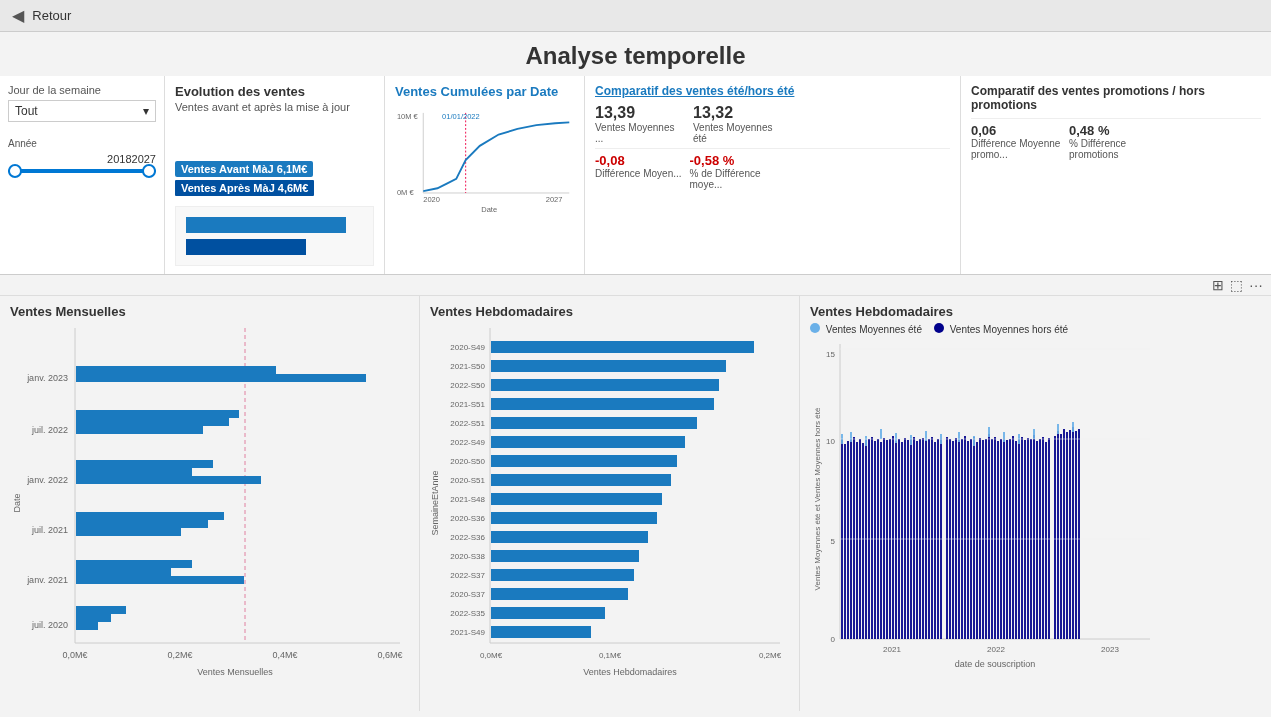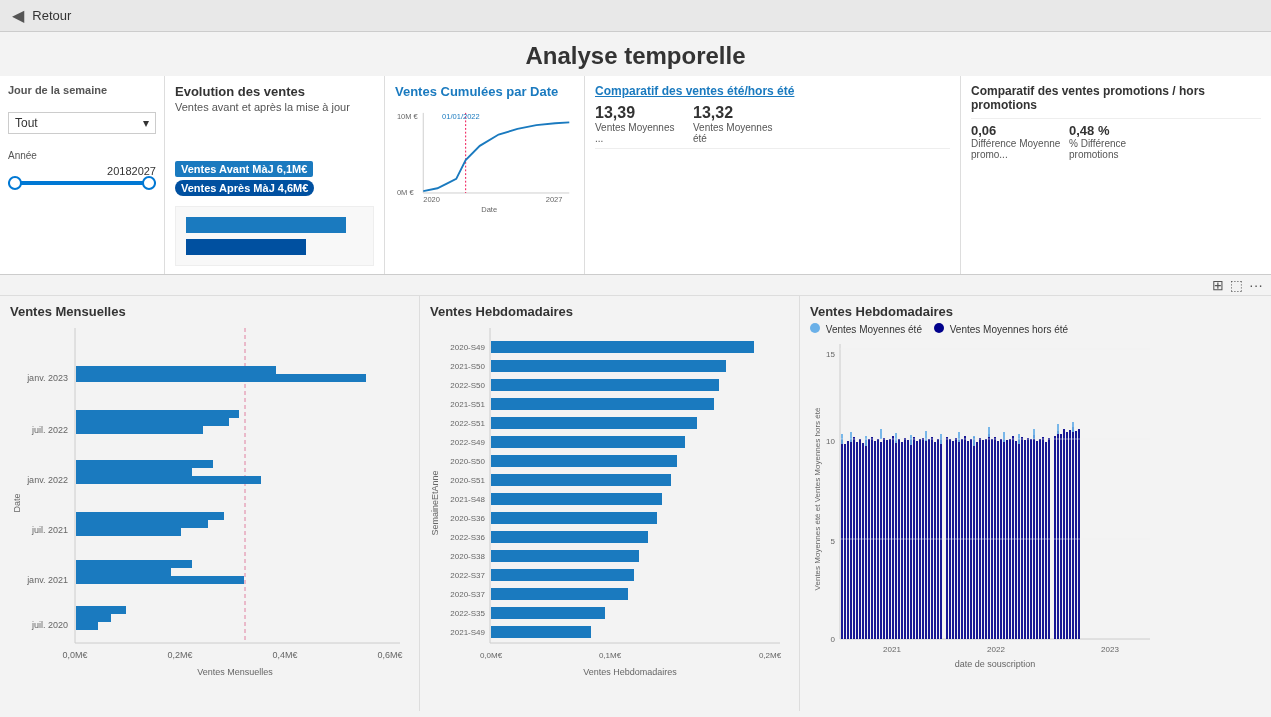--- a/index.html
+++ b/index.html
@@ -38,21 +38,21 @@
       background: #fff;
       min-height: 195px;
     }
 
     .panel-filter {
       width: 165px;
       min-width: 165px;
       padding: 8px;
       border-right: 1px solid #ddd;
     }
-    .panel-filter label { font-size: 11px; color: #555; display: block; margin-bottom: 16px; font-weight: bold; }
+    .panel-filter label { font-size: 11px; color: #555; display: block; margin-bottom: 4px; }
     .dropdown-box {
       border: 1px solid #ccc;
       background: #fff;
       padding: 3px 6px;
       display: flex;
       justify-content: space-between;
       align-items: flex-end;
       cursor: pointer;
       font-size: 12px;
       margin-bottom: 16px;
@@ -220,21 +220,21 @@
     </div>
 
     <div class="panel-evolution">
       <h3>Evolution des ventes</h3>
       <p>Ventes avant et après la mise à jour</p>
       <div style="margin-top:8px;">
         <div class="legend-item">
           <div style="background:#1a7abf; padding: 2px 6px; color:#fff; font-size:11px; font-weight:bold; border-radius:2px;">Ventes Avant MàJ 6,1M€</div>
         </div>
         <div class="legend-item" style="margin-top:3px;">
-          <div style="background:#0050a0; padding: 2px 6px; color:#fff; font-size:11px; font-weight:bold; border-radius:8px;">Ventes Après MàJ 4,6M€</div>
+          <div style="background:#0050a0; padding: 2px 6px; color:#fff; font-size:11px; font-weight:bold; border-radius:1px;">Ventes Après MàJ 4,6M€</div>
         </div>
       </div>
 
       <div style="margin-top:10px; position:relative; height:60px; background:#f8f8f8; border:1px solid #eee;">
         <svg width="100%" height="60">
 
           <rect x="10" y="10" width="160" height="16" fill="#1a7abf"></rect>
           <rect x="10" y="32" width="120" height="16" fill="#0050a0"></rect>
         </svg>
       </div>
@@ -268,20 +268,30 @@
         <div class="metric-item">
           <div class="metric-value">13,39</div>
           <div class="metric-label">Ventes Moyennes ...</div>
         </div>
         <div class="metric-item">
           <div class="metric-value">13,32</div>
           <div class="metric-label">Ventes Moyennes été</div>
         </div>
       </div>
       <hr class="divider">
+      <div class="metrics-grid">
+        <div class="metric-item">
+          <div class="metric-diff negative">-0,08</div>
+          <div class="metric-label">Différence Moyen...</div>
+        </div>
+        <div class="metric-item">
+          <div class="metric-diff negative">-0,58 %</div>
+          <div class="metric-label">% de Différence moye...</div>
+        </div>
+      </div>
     </div>
 
     <div class="panel-promo">
       <h3>Comparatif des ventes promotions / hors promotions</h3>
       <hr class="divider">
       <div class="metrics-grid">
         <div class="metric-item">
           <div class="metric-diff">0,06</div>
           <div class="metric-label">Différence Moyenne promo...</div>
         </div>

